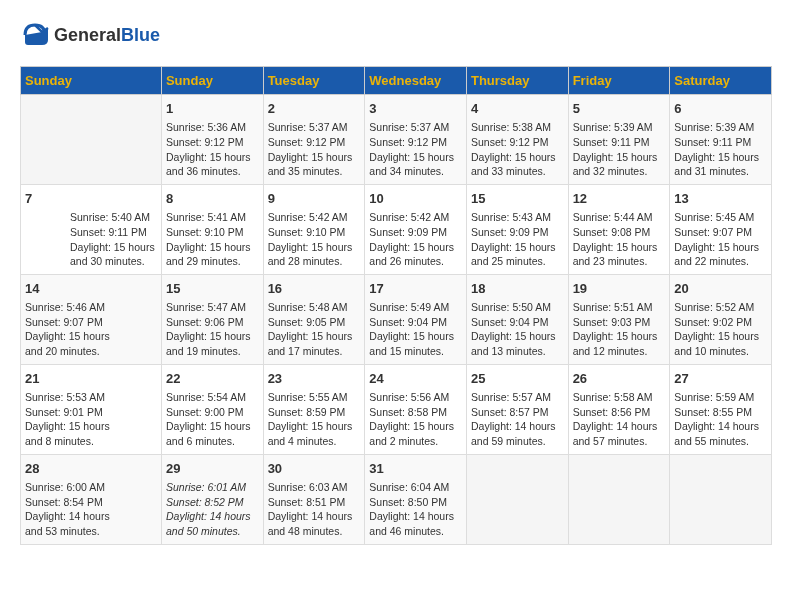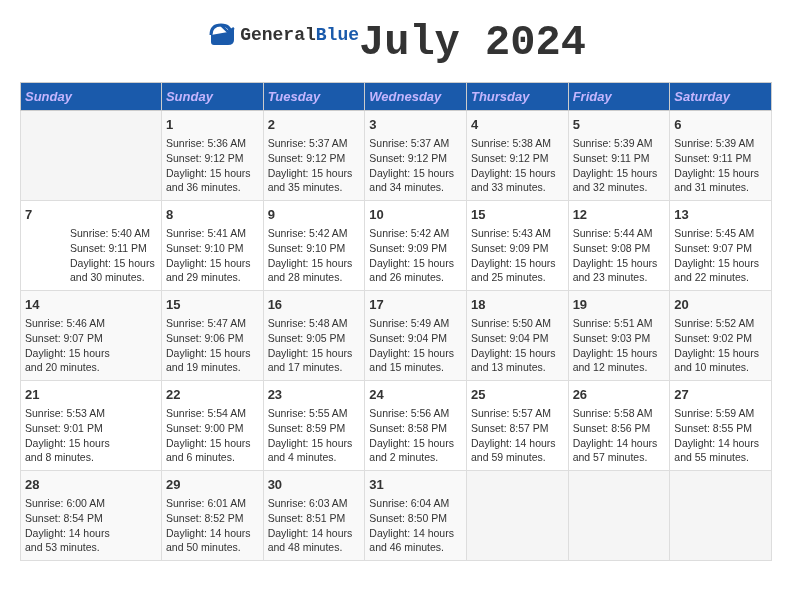--- a/index.html
+++ b/index.html
@@ -5,24 +5,23 @@
     * { box-sizing: border-box; margin: 0; padding: 0; }
     body {
       font-family: Arial, sans-serif;
       background: #fff;
       width: 792px;
       min-height: 612px;
       padding: 20px;
     }
     .header-section {
       display: flex;
-      justify-content: center;
+      justify-content: space-between;
       align-items: flex-start;
       margin-bottom: 16px;
-      font-family: Liberation Mono, monospace;
     }
     .logo {
       display: flex;
       align-items: center;
     }
     .logo-text-general {
       font-size: 18px;
       font-weight: bold;
       color: #333;
     }
@@ -50,27 +49,26 @@
       color: #555;
       margin-top: 2px;
     }
     table {
       width: 100%;
       border-collapse: collapse;
       font-size: 11px;
     }
     thead tr th {
       background-color: #1a5aab;
-      color: #c4b5fd;
+      color: #eab308;
       padding: 6px 4px;
       text-align: left;
       font-size: 13px;
       font-weight: bold;
       border: 1px solid #ccc;
-      font-style: italic;
     }
     tbody tr td {
       vertical-align: top;
       padding: 5px 4px;
       border: 1px solid #ddd;
       min-width: 100px;
       height: 80px;
       background: #fff;
       color: #333;
       line-height: 1.4;
@@ -100,21 +98,20 @@
     <svg class="logo-icon" viewBox="0 0 30 30" xmlns="http://www.w3.org/2000/svg">
       <path d="M5 15 Q5 5 15 5 Q25 5 25 15" fill="none" stroke="#1a5aab" stroke-width="3"></path>
       <path d="M15 5 L22 12 L28 8" fill="none" stroke="#1a5aab" stroke-width="2.5"></path>
       <path d="M22 12 L28 8 L28 20 Q28 25 22 25 L8 25 Q5 25 5 22 L5 15" fill="#1a5aab"></path>
     </svg>
     <div>
       <span class="logo-text-general">General</span><span class="logo-text-blue">Blue</span>
     </div>
   </div>
   <div class="title-block">
-    <div class="month-title">July 2024</div>
   </div>
 </div>
 
 <table>
   <thead>
     <tr id="header-row">
         <th>Sunday</th>
         <th>Sunday</th>
         <th>Tuesday</th>
         <th>Wednesday</th>
@@ -325,21 +322,21 @@
       <tr>
         <td>
           <span class="day-number">28</span>
           <div class="day-info" style="white-space: pre-line;">Sunrise: 6:00 AM
 Sunset: 8:54 PM
 Daylight: 14 hours
 and 53 minutes.</div>
         </td>
         <td>
           <span class="day-number">29</span>
-          <div class="day-info" style="white-space: pre-line;">Sunrise: 6:01 AM
+          <div class="day-info" style="white-space: pre-line; font-style: italic;">Sunrise: 6:01 AM
 Sunset: 8:52 PM
 Daylight: 14 hours
 and 50 minutes.</div>
         </td>
         <td>
           <span class="day-number">30</span>
           <div class="day-info" style="white-space: pre-line;">Sunrise: 6:03 AM
 Sunset: 8:51 PM
 Daylight: 14 hours
 and 48 minutes.</div>

